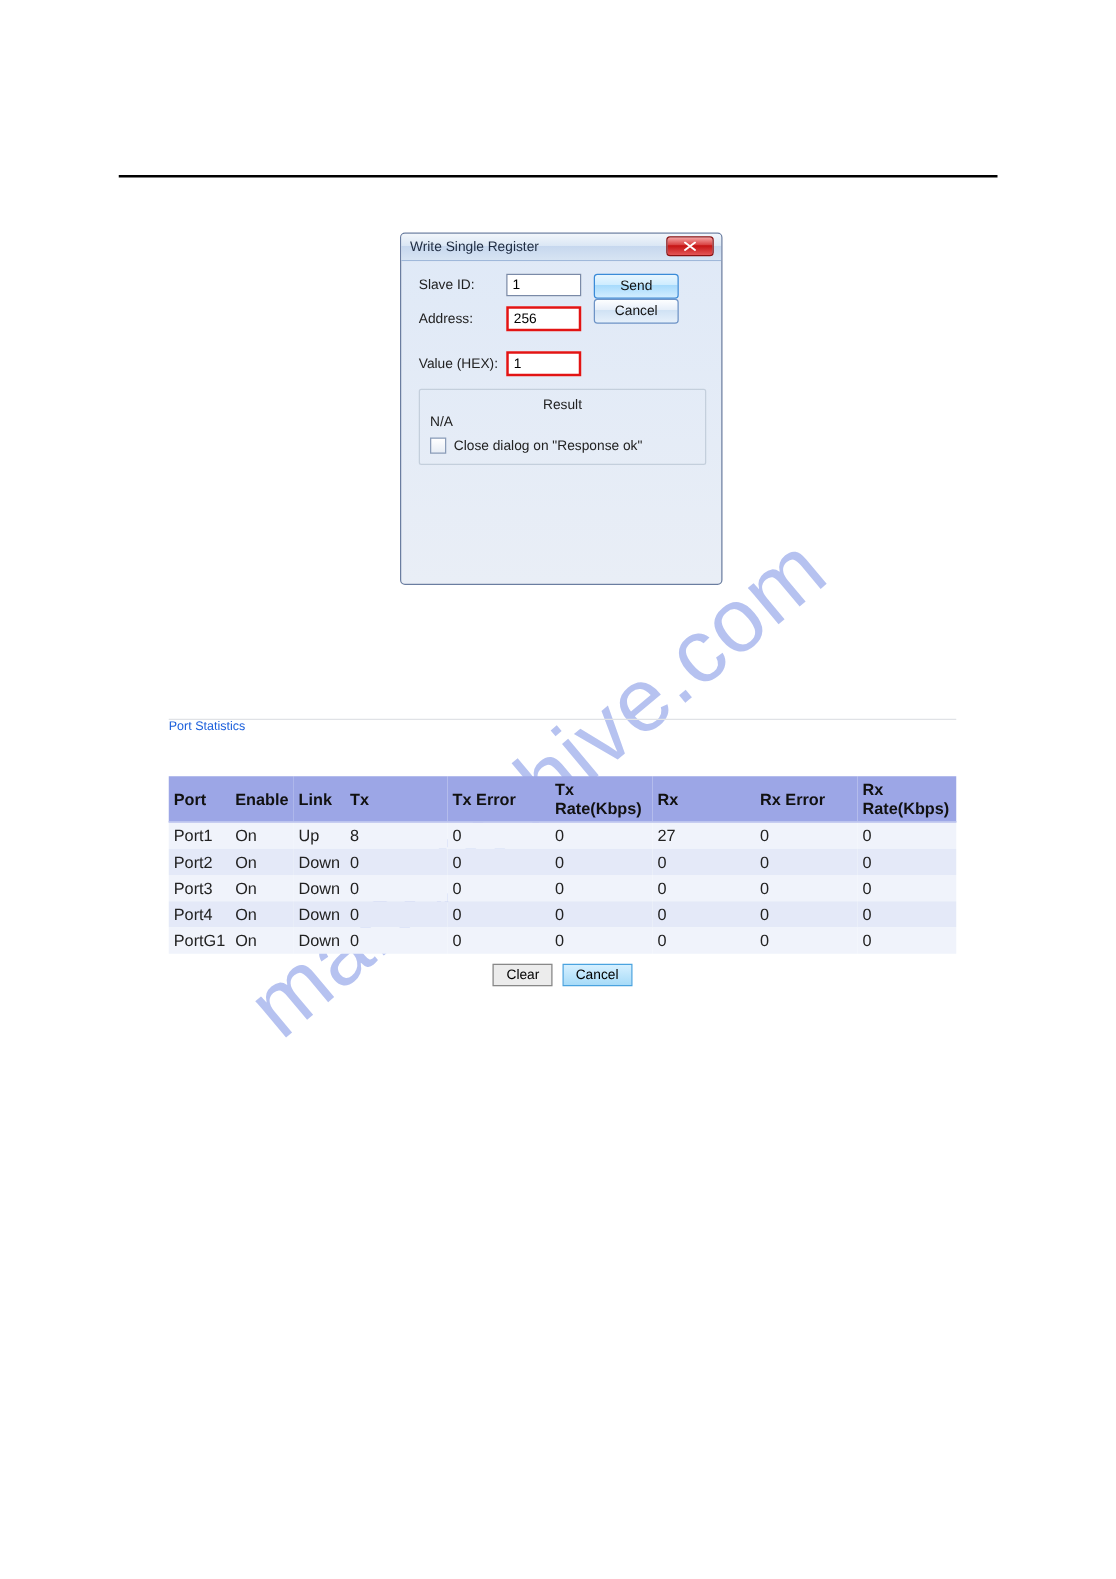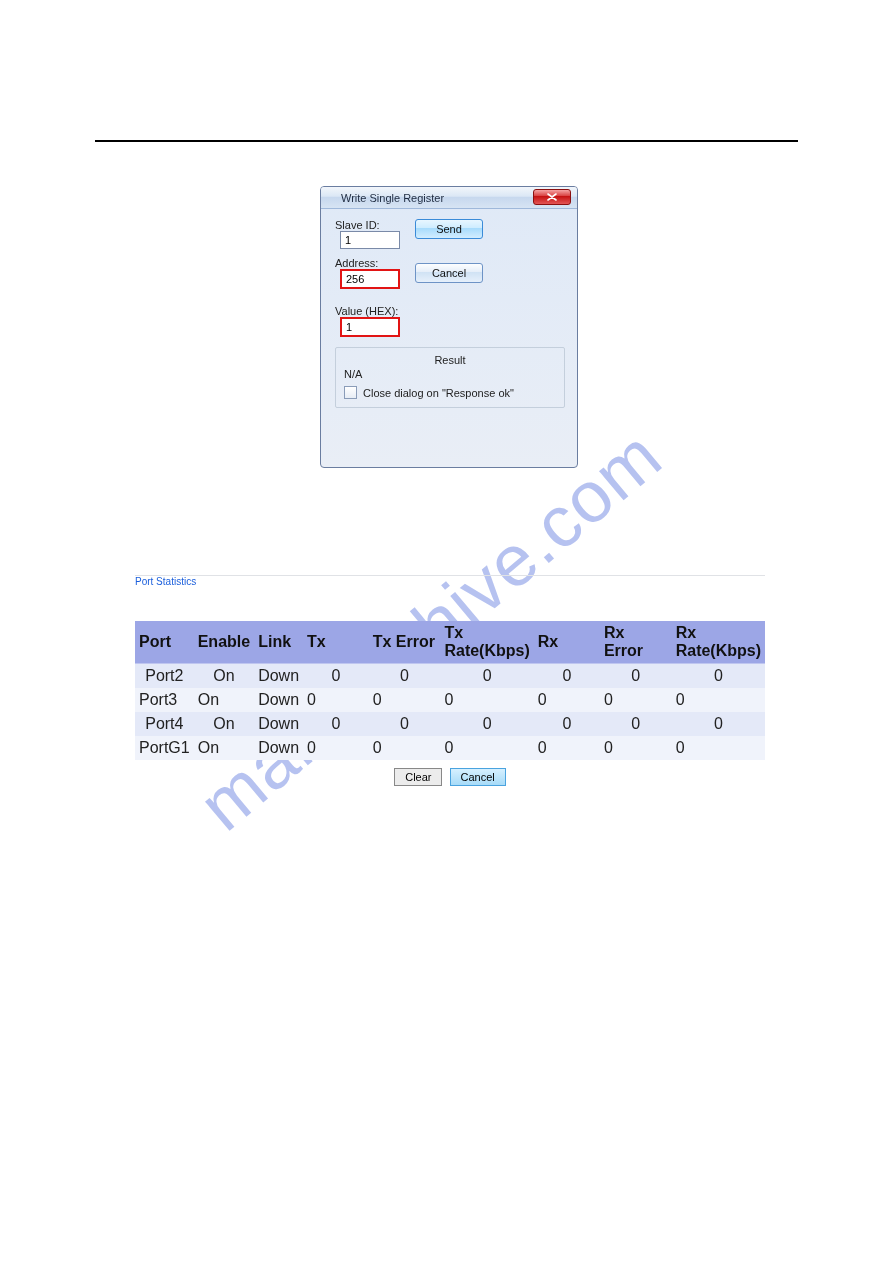--- a/index.html
+++ b/index.html
@@ -41,21 +41,21 @@
       height: 282px;
       background: linear-gradient(180deg, #dfe9f7 0%, #e9eef6 100%);
       border: 1px solid #6a7da0;
       border-radius: 4px;
       z-index: 2;
       font-size: 11px;
       color: #222;
     }
     .dlg-titlebar {
       height: 22px;
-      padding-left: 20px;
+      padding-left: 7px;
       display: flex;
       align-items: center;
       background: linear-gradient(180deg, #f2f6fb 0%, #dbe7f5 45%, #c6d7ee 46%, #d7e4f3 100%);
       border-bottom: 1px solid #9fb8da;
       position: relative;
       border-radius: 3px 3px 0 0;
     }
     .dlg-title { color: #1e2b40; }
     .dlg-close {
       position: absolute;
@@ -92,22 +92,22 @@
       border-radius: 3px;
       background: linear-gradient(180deg, #fdfeff 0%, #e5eef9 45%, #d0e2f4 46%, #e6f0fb 100%);
       font-size: 11px;
       color: #111;
       cursor: pointer;
     }
     .btn.send {
       border: 1px solid #3a8bd8;
       background: linear-gradient(180deg, #e8f6ff 0%, #cdecff 45%, #a7dbfc 46%, #d2edff 100%);
     }
-    .btn-col { display: flex; flex-direction: column; gap: 24px; margin-left: 2px; }
-    .form-row { display: flex; align-items: center; flex-direction: column; }
+    .btn-col { display: flex; flex-direction: column; gap: 0; margin-left: 2px; }
+    .form-row { display: flex; align-items: center; }
 
     .fieldset {
       margin-top: 10px;
       border: 1px solid #c4cfdc;
       border-radius: 2px;
       padding: 6px 8px 8px 8px;
     }
     .fieldset .legend { color: #222; margin-bottom: 2px; text-align: center; }
     .check-row { display: flex; align-items: center; gap: 6px; margin-top: 6px; }
     .checkbox {
@@ -137,35 +137,35 @@
       width: 630px;
       height: 200px;
       border: 1px solid #e0e2e6;
       border-left: none;
       border-right: none;
       border-bottom: none;
       z-index: 2;
       font-size: 11px;
     }
     .stats-title { color: #1b5fdc; font-size: 10px; margin-bottom: 34px; }
-    table.stats { width: 100%; border-collapse: collapse; font-size: 16px; }
+    table.stats { width: 100%; border-collapse: collapse; font-size: 13px; }
     table.stats th {
       background: #9ca6e6;
       color: #111;
       font-weight: bold;
       text-align: left;
       padding: 3px 4px;
       border-bottom: 1px solid #bfc6f0;
     }
     table.stats td {
       padding: 3px 4px;
       color: #222;
     }
     table.stats tr.odd td { background: #f0f3fb; }
-    table.stats tr.even td { background: #e4e9f8; text-align: center; }
+    table.stats tr.even td { background: #e4e9f8; }
     table.stats .w-port{width:45px}
     table.stats .w-en{width:40px}
     table.stats .w-link{width:36px}
     table.stats .w-tx{width:82px}
     table.stats .w-txerr{width:82px}
     table.stats .w-txrate{width:82px}
     table.stats .w-rx{width:82px}
     table.stats .w-rxerr{width:82px}
     table.stats .w-rxrate{width:}
 
@@ -248,20 +248,31 @@
         <th class="w-link">Link</th>
         <th class="w-tx">Tx</th>
         <th class="w-txerr">Tx Error</th>
         <th class="w-txrate">Tx Rate(Kbps)</th>
         <th class="w-rx">Rx</th>
         <th class="w-rxerr">Rx Error</th>
         <th class="w-rxrate">Rx Rate(Kbps)</th>
       </tr>
     </thead>
     <tbody id="stats-body">
+        <tr class="odd">
+          <td>Port1</td>
+          <td>On</td>
+          <td>Up</td>
+          <td>8</td>
+          <td>0</td>
+          <td>0</td>
+          <td>27</td>
+          <td>0</td>
+          <td>0</td>
+        </tr>
         <tr class="even">
           <td>Port2</td>
           <td>On</td>
           <td>Down</td>
           <td>0</td>
           <td>0</td>
           <td>0</td>
           <td>0</td>
           <td>0</td>
           <td>0</td>

